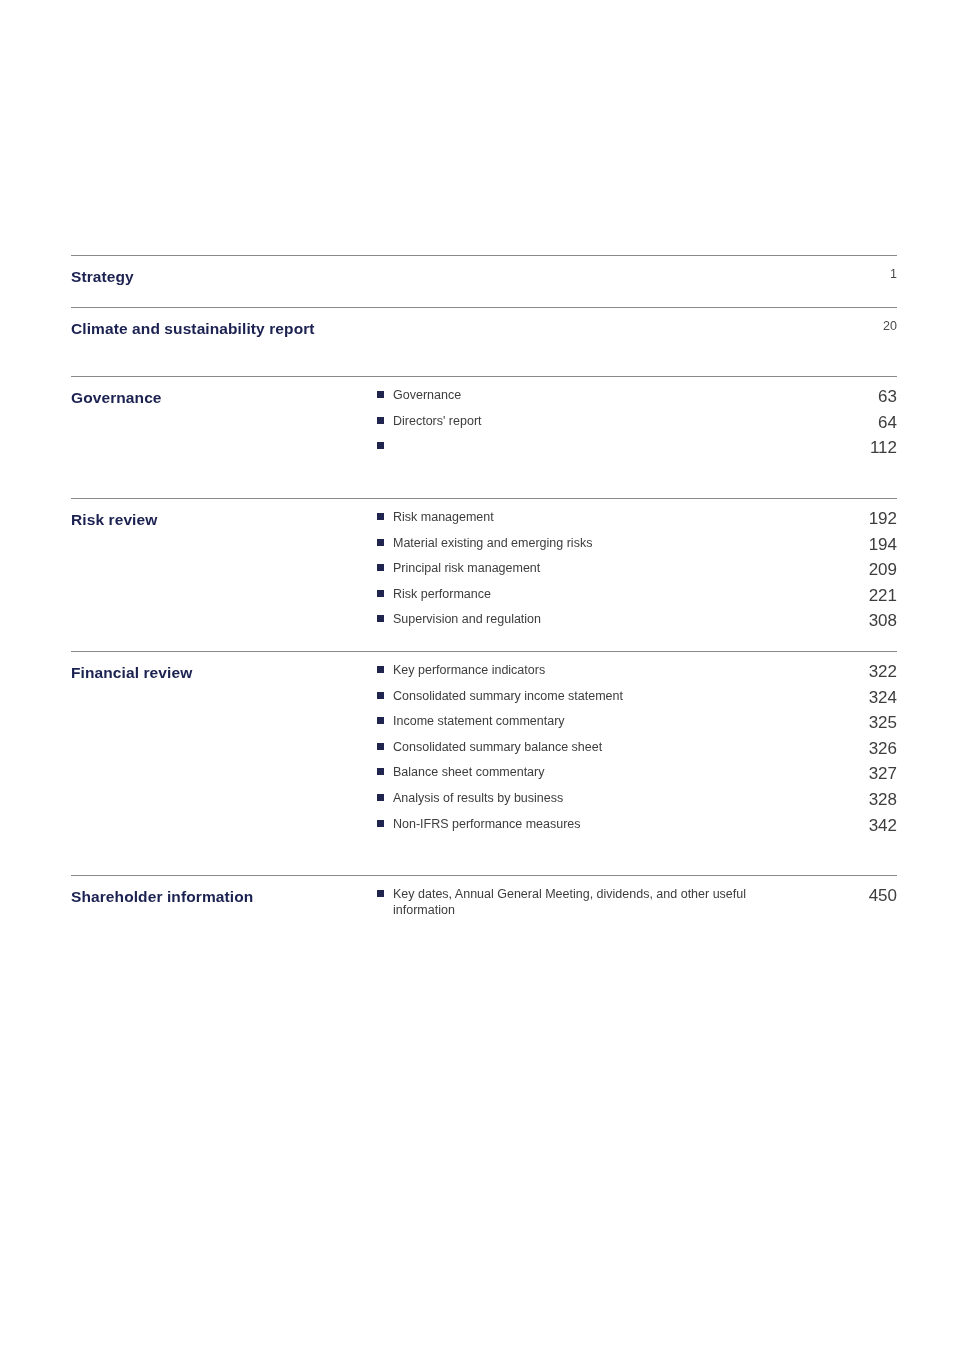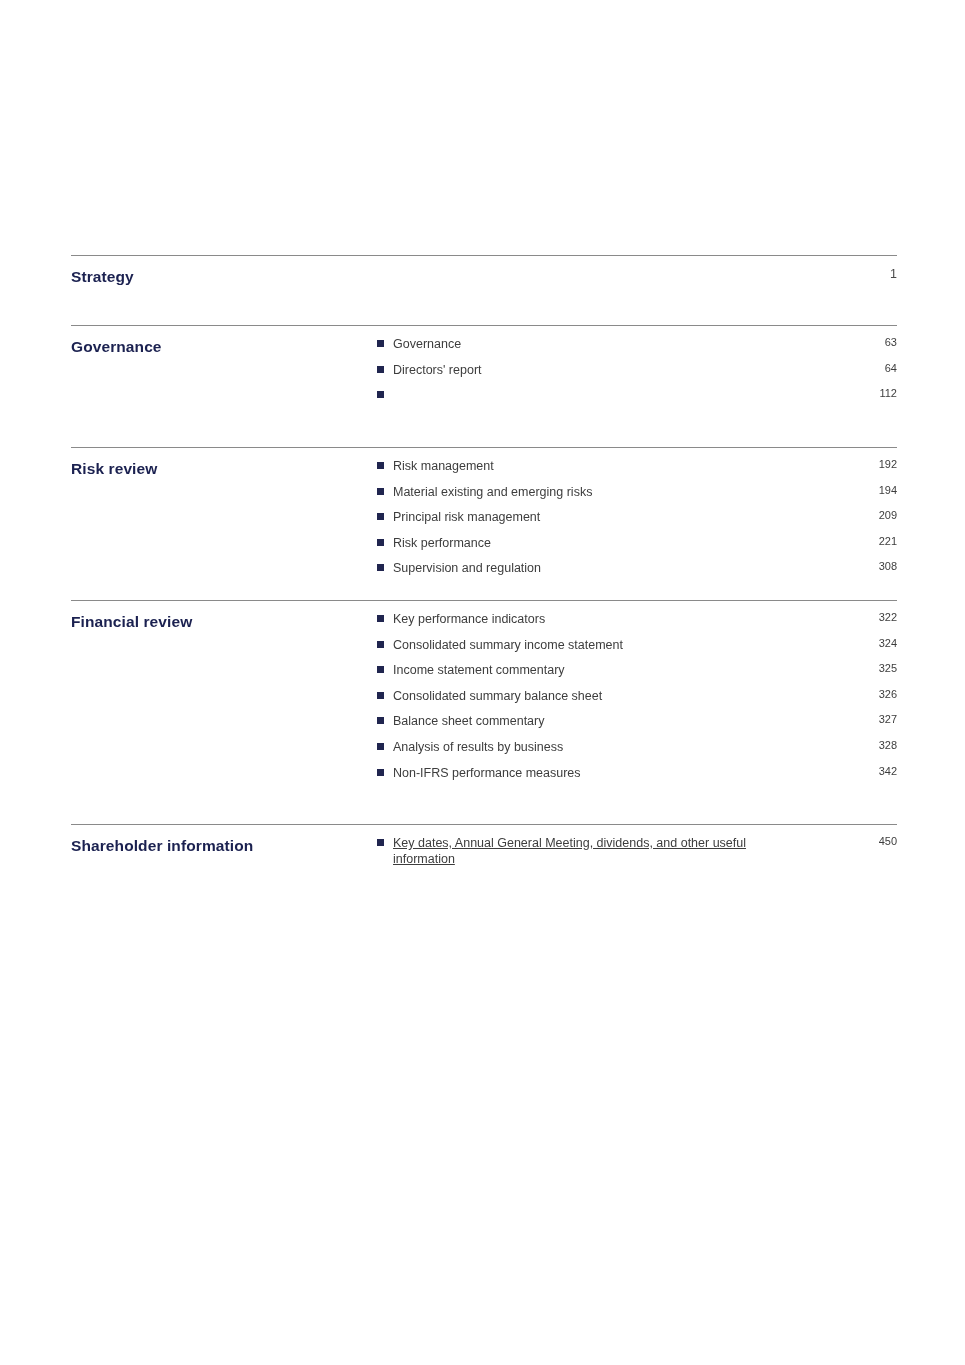--- a/index.html
+++ b/index.html
@@ -62,42 +62,48 @@
     margin: 4px 9px 0 0;
     flex: none;
   }
   .item-label {
     font-size: 12.5px;
     color: #3d3d3d;
     line-height: 1.25;
     flex: 1;
     padding-top: 1px;
   }
-  .item-label.narrow { max-width: 370px; text-decoration: underline; }
+  .item-label.narrow { max-width: 370px; }
   .item-page {
-    font-size: 11px;
+    font-size: 17px;
     color: #3d3d3d;
     margin-left: auto;
     padding-left: 16px;
     text-align: right;
     flex: none;
   }
 </style>
 </head>
 <body>
 
 <div class="toc">
 
   <div class="section sec-0">
     <div class="section-title">Strategy</div>
     <div class="section-body">
       <div class="section-page">1</div>
     </div>
   </div>
 
+  <div class="section sec-1">
+    <div class="section-title">Climate and sustainability report</div>
+    <div class="section-body">
+      <div class="section-page">20</div>
+    </div>
+  </div>
 
   <div class="section sec-2">
     <div class="section-title">Governance</div>
     <div class="section-body">
       <div class="item">
         <span class="bullet"></span>
         <span class="item-label">Governance</span>
         <span class="item-page">63</span>
       </div>
       <div class="item">

